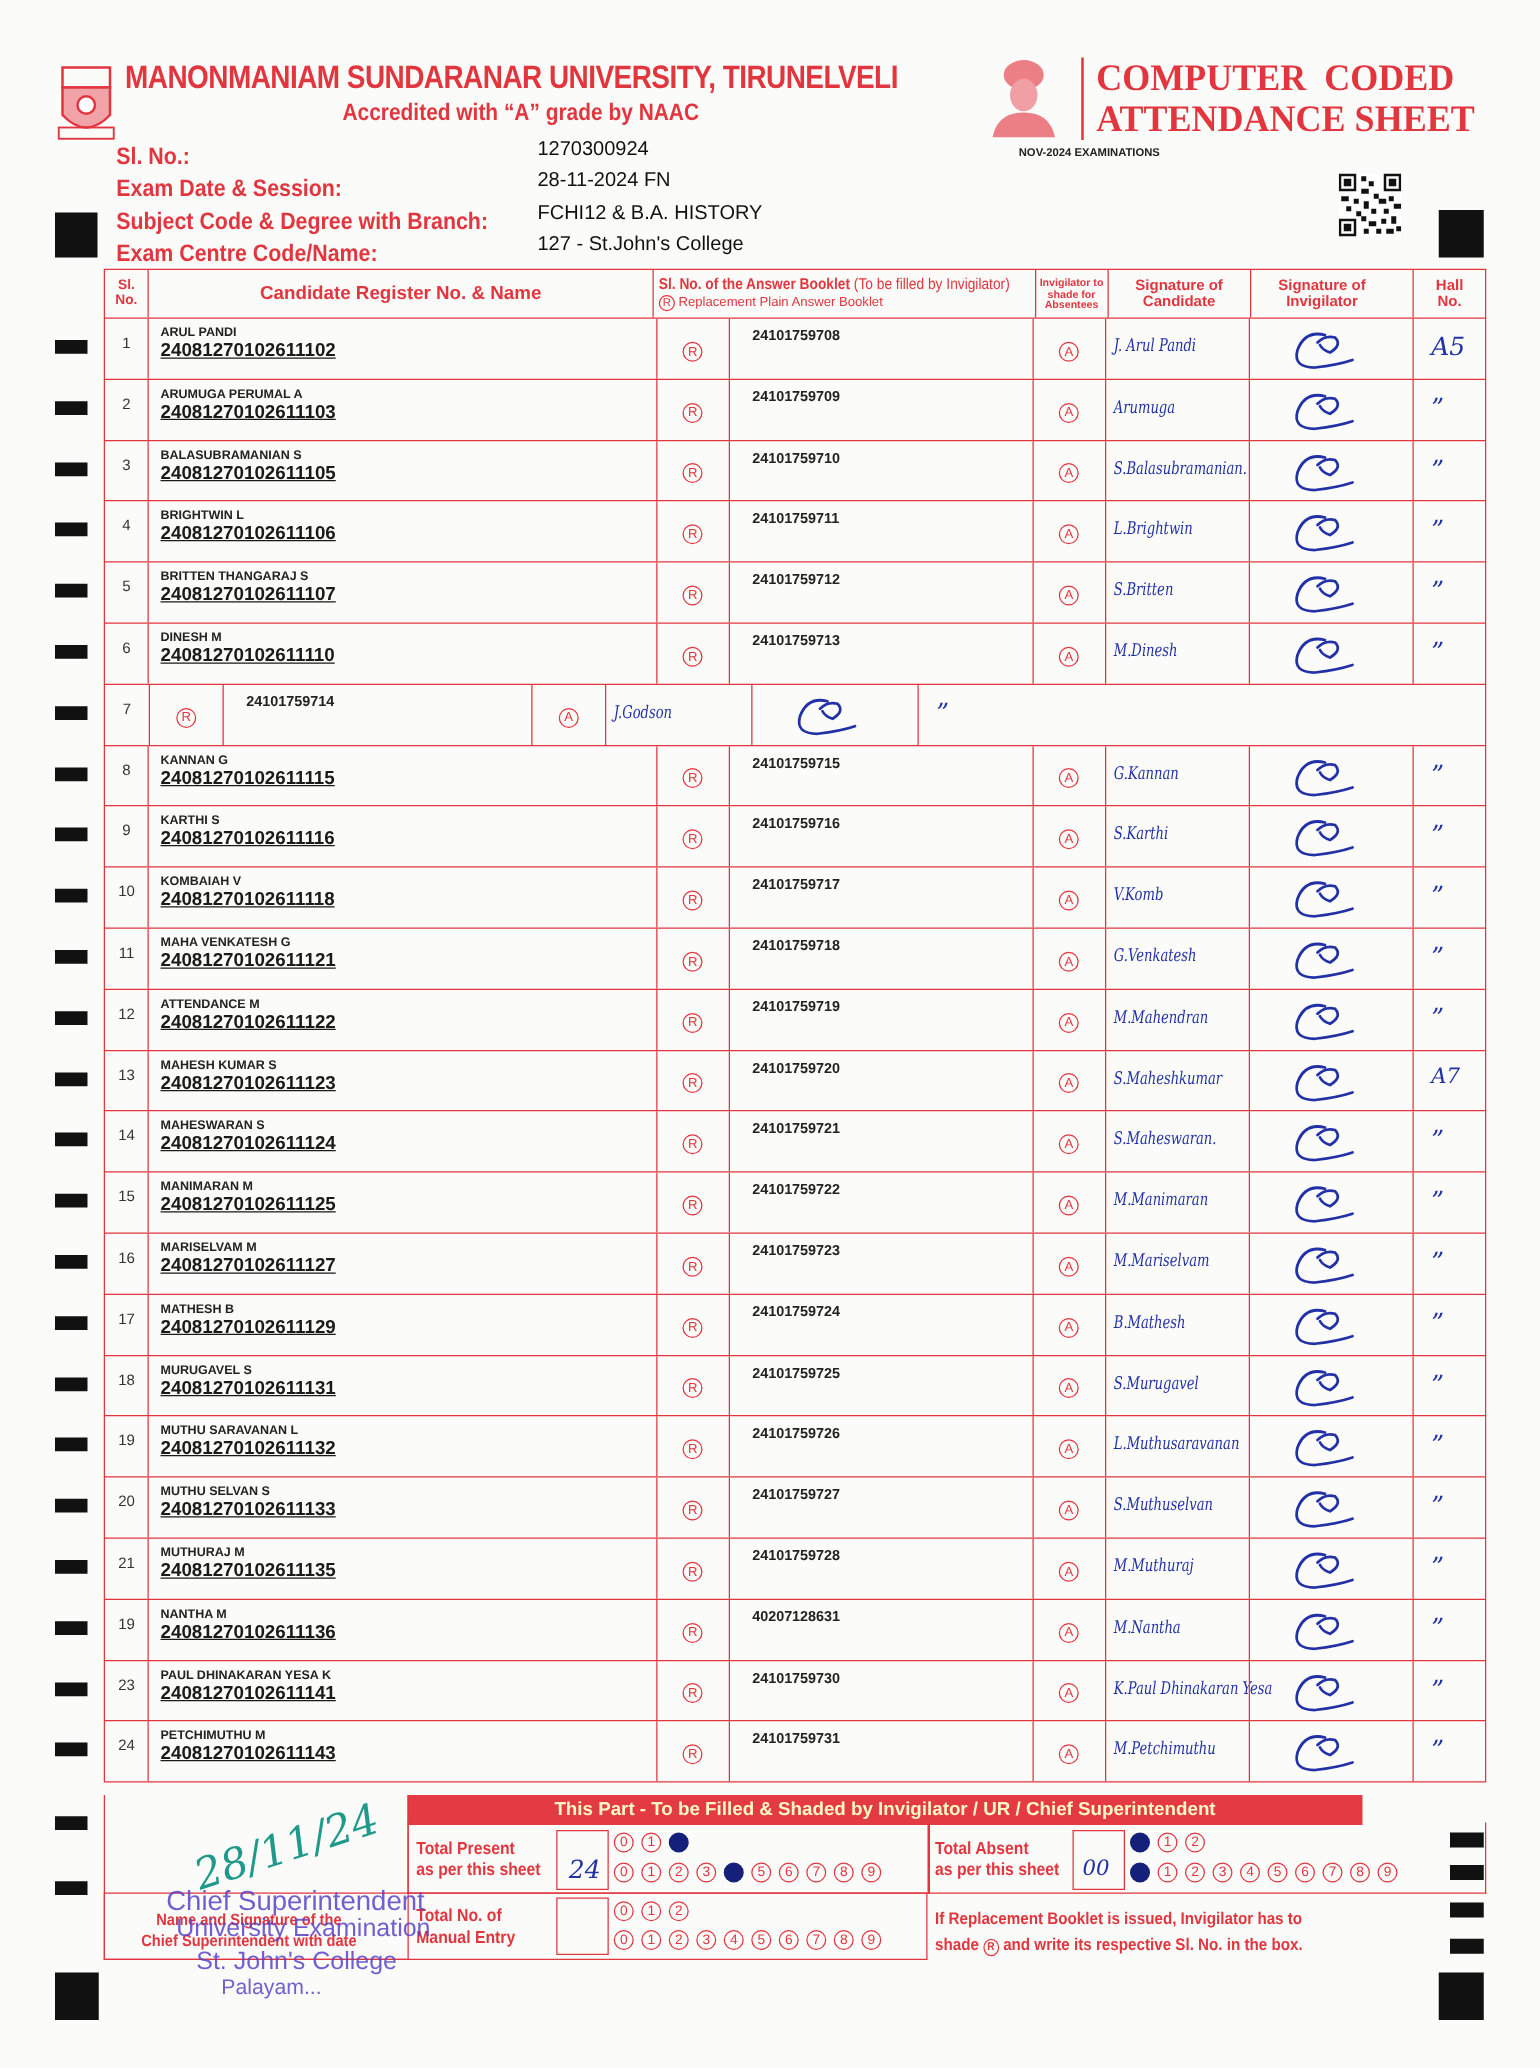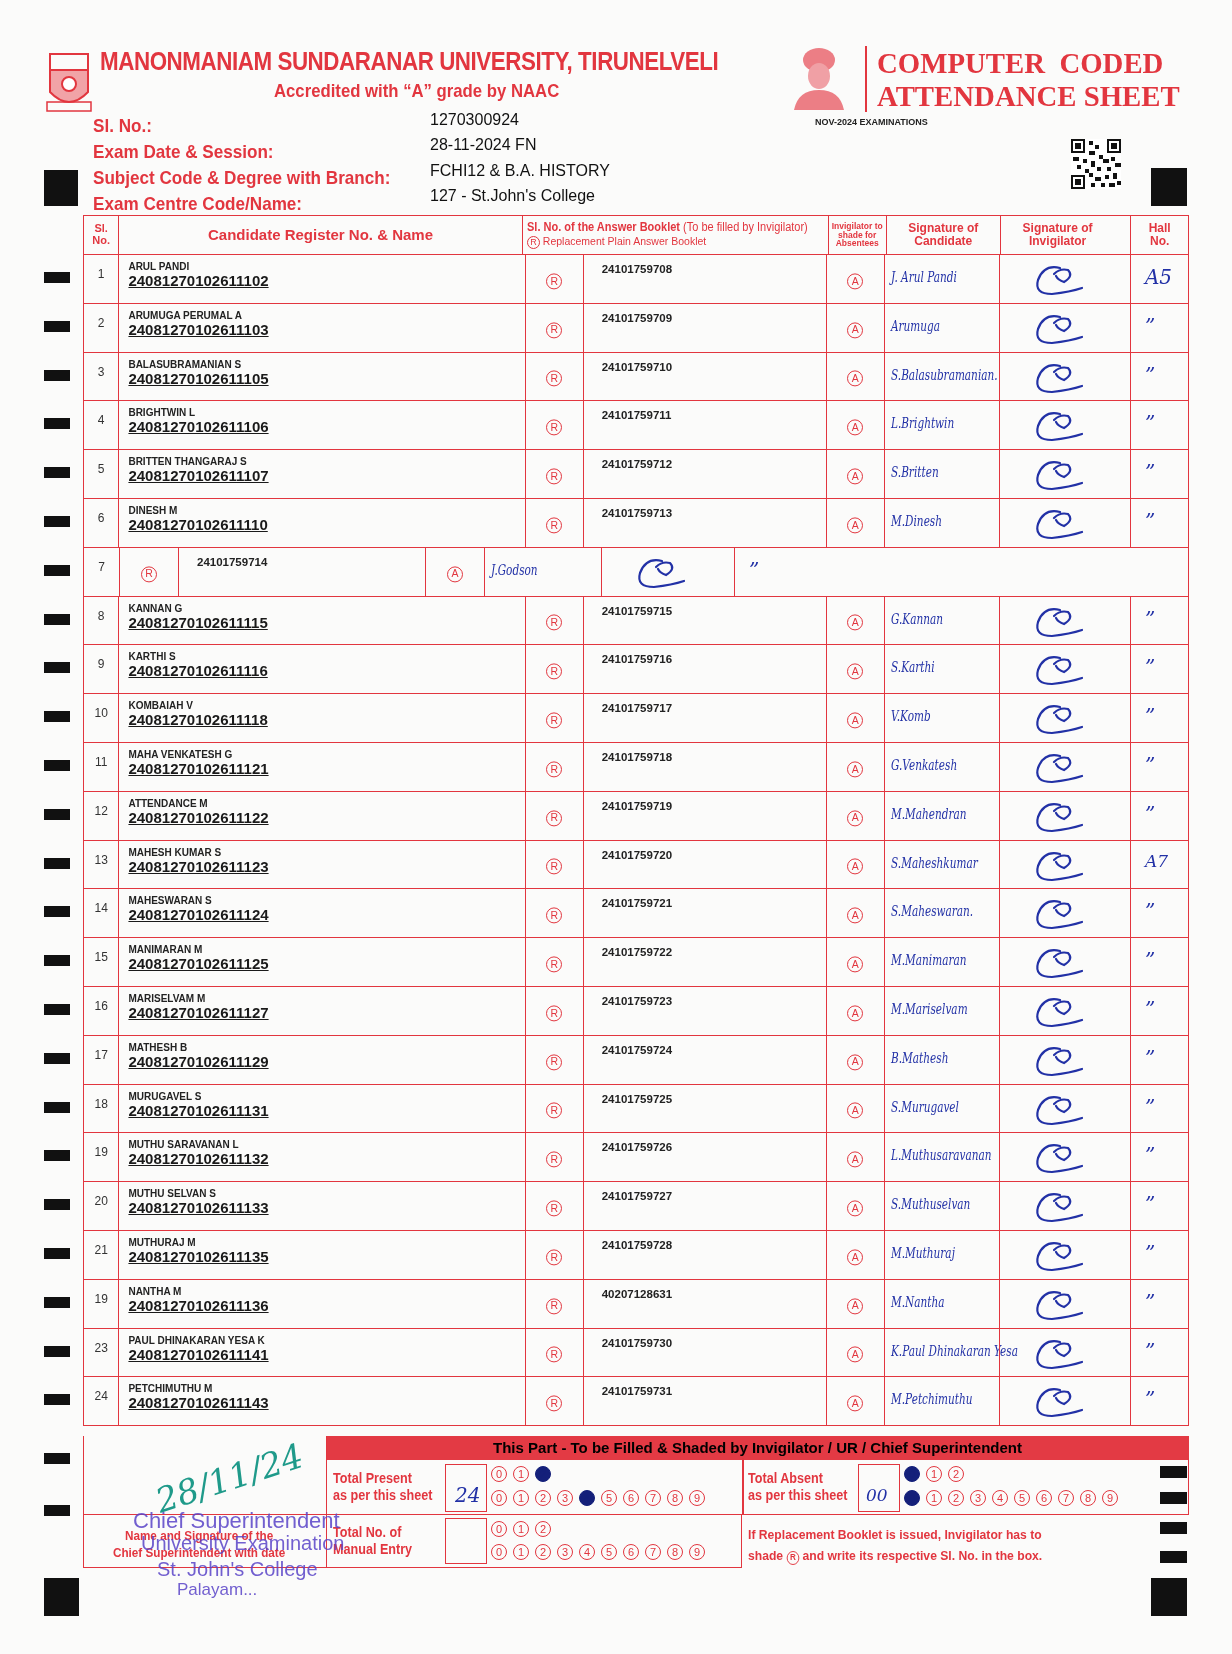--- a/index.html
+++ b/index.html
@@ -28,21 +28,21 @@
   .h-txt { color: #e2363f; font-weight: bold; text-align: center; display: flex; flex-direction: column; justify-content: center; align-items: center; height: 100%; line-height: 1.05; }
   .sl-num { font-size: 12px; color: #333; text-align: center; padding-top: 12px; }
   .cname { font-size: 10px; font-weight: bold; color: #222; padding: 6px 0 0 9px; }
   .creg { font-size: 15px; font-weight: bold; color: #1a1a1a; padding-left: 9px; text-decoration: underline; }
   .circle { display: inline-flex; align-items: center; justify-content: center; width: 16px; height: 16px; border: 1.2px solid #e2363f; border-radius: 50%; color: #e2363f; font-size: 10.5px; line-height: 1; }
   .center-circ { position: absolute; left: 50%; top: 50%; transform: translate(-50%, -35%); }
   .bk { font-size: 11.5px; font-weight: bold; padding: 8px 0 0 18px; color: #222; }
   .hand { font-family: "DejaVu Serif", serif; font-style: italic; color: #2231a6; position: absolute; white-space: nowrap; }
   
   .bottom { position: absolute; left: 83px; top: 1436px; width: 1106px; height: 132px; }
-  .banner { position: absolute; left: 243px; top: 0; width: 863px; height: 24px; background: #e33a44; color: #000000; font-weight: bold; font-size: 15px; text-align: center; line-height: 24px; }
+  .banner { position: absolute; left: 243px; top: 0; width: 764px; height: 24px; background: #e33a44; color: #fef9c3; font-weight: bold; font-size: 15px; text-align: center; line-height: 24px; }
   .bbox { position: absolute; border: 1.3px solid #e2363f; }
   .blabel { font-size: 14px; font-weight: bold; color: #e2363f; line-height: 17px; position: absolute; white-space: nowrap; transform: scaleX(0.9); transform-origin: left; }
   .bubbles { position: absolute; display: flex; gap: 6px; }
   .bubble { width: 16px; height: 16px; border: 1.2px solid #e2363f; border-radius: 50%; color: #e2363f; font-size: 11px; display: flex; align-items: center; justify-content: center; }
   .bubble.filled { background: #14207a; border-color: #14207a; color: #14207a; }
   .stamp { position: absolute; color: #5a44c8; opacity: 0.85; font-size: 20px; white-space: nowrap; }
 </style>
 </head>
 <body>
 

